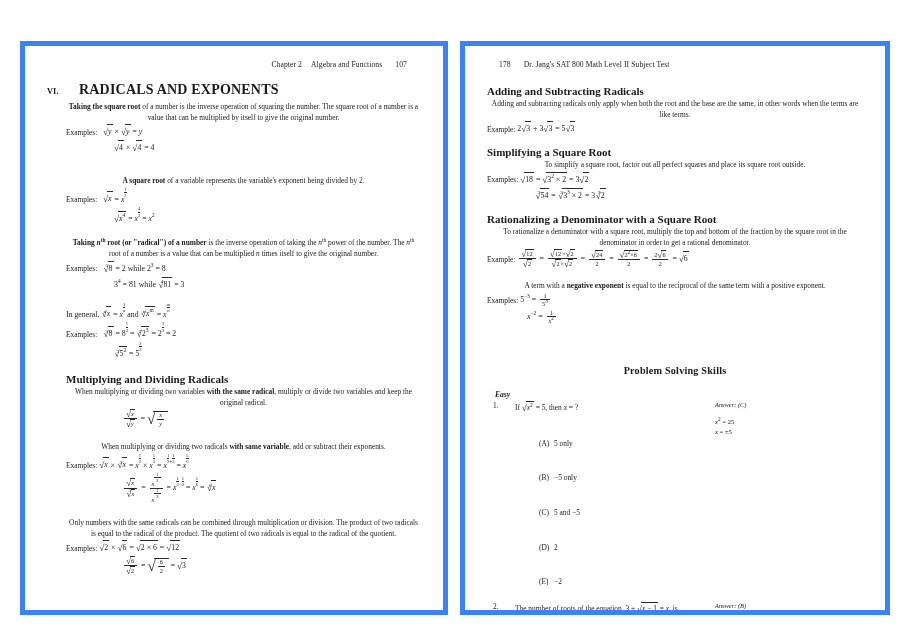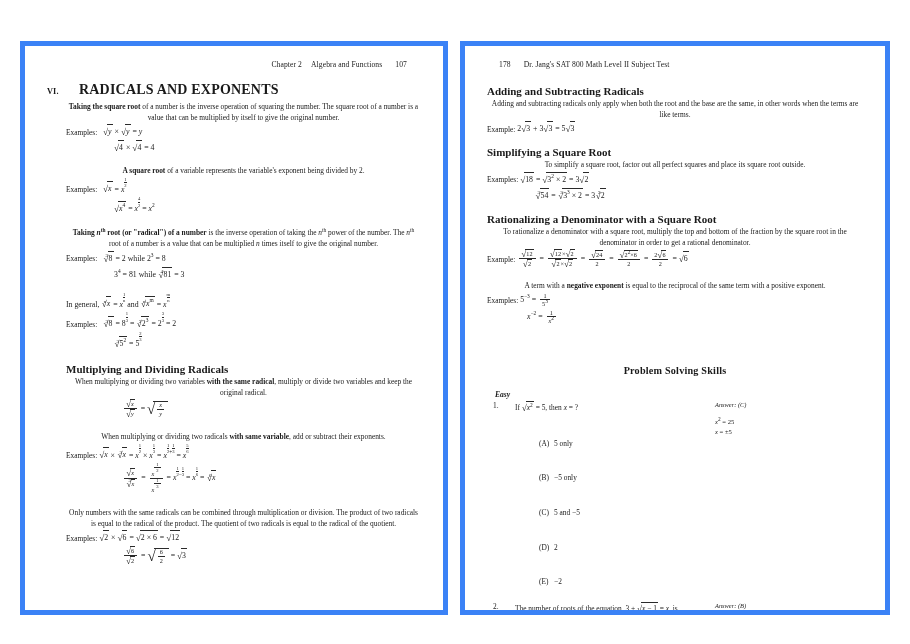--- a/index.html
+++ b/index.html
@@ -228,21 +228,21 @@
         <p class="body"><span class="b">Taking the square root</span><span> of a number is the inverse operation of squaring the number. The square root of a number is a value that can be multiplied by itself to give the original number.</span></p>
         <div class="mathline">
           <span class="ex-label">Examples:</span>
           &nbsp;&nbsp;<span class="rad"><span class="radsym">√</span><span class="radcontent mi">y</span></span><span class="op">×</span><span class="rad"><span class="radsym">√</span><span class="radcontent mi">y</span></span> = <span class="mi">y</span>
         </div>
         <div class="mathline indent1">
           <span class="rad"><span class="radsym">√</span><span class="radcontent">4</span></span><span class="op">×</span><span class="rad"><span class="radsym">√</span><span class="radcontent">4</span></span> = 4
         </div>
       </div>
 
-      <div class="block" style="margin-top:10px;">
+      <div class="block" style="margin-top:20px;">
         <p class="body"><span class="b">A square root</span><span> of a variable represents the variable's exponent being divided by 2.</span></p>
         <div class="mathline">
           <span class="ex-label">Examples:</span>
           &nbsp;&nbsp;<span class="rad"><span class="radsym">√</span><span class="radcontent mi">x</span></span> = <span class="mi">x</span><span class="supfrac"><span class="num">1</span><span class="den">2</span></span>
         </div>
         <div class="mathline indent1">
           <span class="rad"><span class="radsym">√</span><span class="radcontent"><span class="mi">x</span><sup>4</sup></span></span> = <span class="mi">x</span><span class="supfrac"><span class="num">4</span><span class="den">2</span></span> = <span class="mi">x</span><sup>2</sup>
         </div>
       </div>
 

